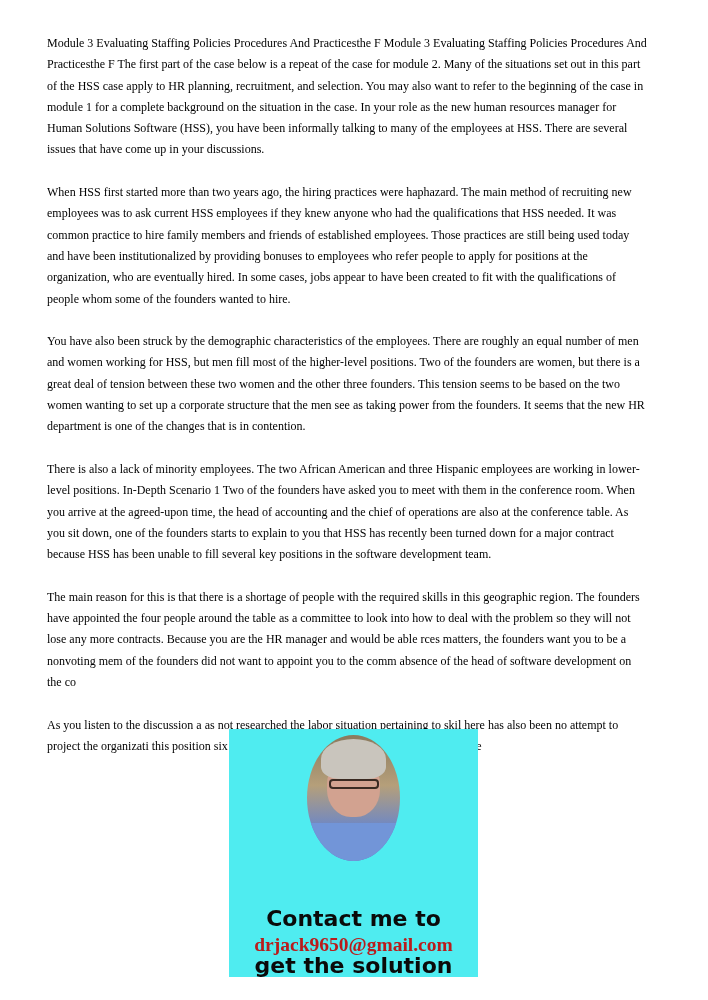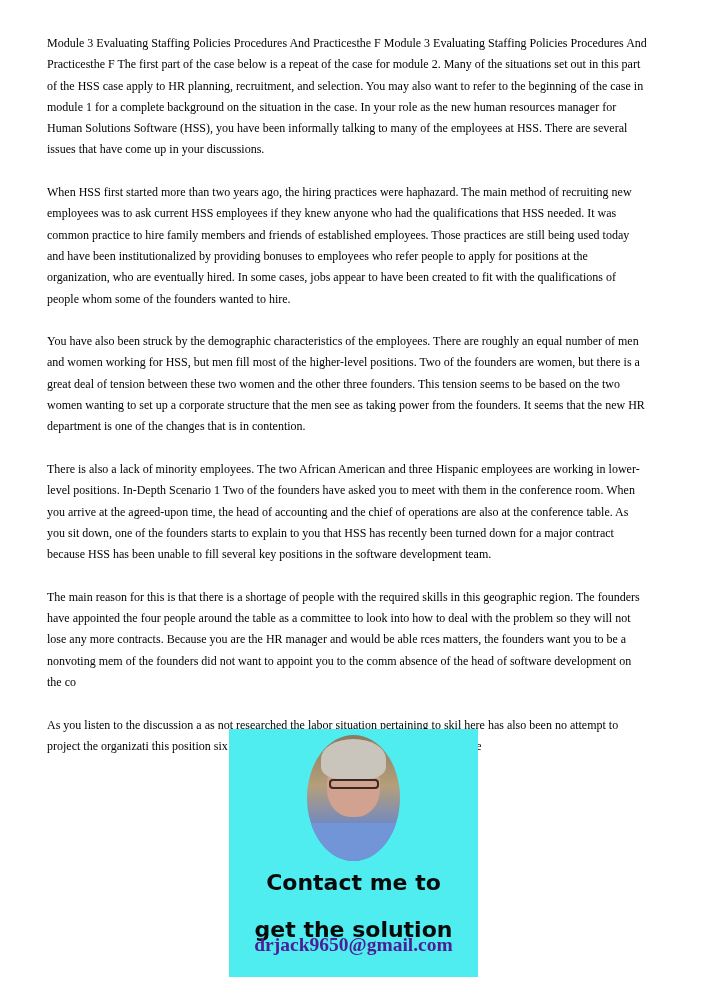--- a/index.html
+++ b/index.html
@@ -18,27 +18,27 @@
     position: absolute; left: 78px; top: 6px; width: 93px; height: 126px;
     border-radius: 50%; overflow: hidden;
     background: linear-gradient(180deg, #8a7a5e 0%, #b59f7a 40%, #6a86c9 75%, #5d7fc4 100%);
   }
   .photo .hair { position:absolute; left:14px; top:4px; width:65px; height:40px; border-radius:50% 50% 30% 30%; background:#c9c5bd; }
   .photo .face { position:absolute; left:20px; top:22px; width:53px; height:60px; border-radius:45%; background:#d2a290; }
   .photo .glasses { position:absolute; left:22px; top:44px; width:50px; height:10px; border:2px solid #3a2a22; border-radius:4px; box-sizing:border-box; }
   .photo .shirt { position:absolute; left:0; top:88px; width:93px; height:40px; background:#7295d8; }
   .cta {
     position: absolute; left: 0; width: 249px; text-align: center;
-    font-family: "DejaVu Sans", sans-serif; font-weight: bold; color: #0a0a0a;
+    font-family: "DejaVu Sans", sans-serif; font-weight: bold; color: #0a0a0a; margin-top: 36px;
   }
   .cta1 { top: 139px; font-size: 22px; line-height: 30px; }
   .cta2 { top: 186px; font-size: 22px; line-height: 30px; }
   .email {
     position: absolute; left: 0; top: 205px; width: 249px; text-align: center;
-    font-family: "Liberation Serif", serif; font-weight: bold; font-size: 19.5px; color: #4c1d95;
+    font-family: "Liberation Serif", serif; font-weight: bold; font-size: 19.5px; color: #b91c1c;
   }
 </style>
 </head>
 <body>
 
 <div class="page">
   <p>Module 3 Evaluating Staffing Policies Procedures And Practicesthe F Module 3 Evaluating Staffing Policies Procedures And Practicesthe F The first part of the case below is a repeat of the case for module 2. Many of the situations set out in this part of the HSS case apply to HR planning, recruitment, and selection. You may also want to refer to the beginning of the case in module 1 for a complete background on the situation in the case. In your role as the new human resources manager for Human Solutions Software (HSS), you have been informally talking to many of the employees at HSS. There are several issues that have come up in your discussions.</p>
   <p>When HSS first started more than two years ago, the hiring practices were haphazard. The main method of recruiting new employees was to ask current HSS employees if they knew anyone who had the qualifications that HSS needed. It was common practice to hire family members and friends of established employees. Those practices are still being used today and have been institutionalized by providing bonuses to employees who refer people to apply for positions at the organization, who are eventually hired. In some cases, jobs appear to have been created to fit with the qualifications of people whom some of the founders wanted to hire.</p>
   <p>You have also been struck by the demographic characteristics of the employees. There are roughly an equal number of men and women working for HSS, but men fill most of the higher-level positions. Two of the founders are women, but there is a great deal of tension between these two women and the other three founders. This tension seems to be based on the two women wanting to set up a corporate structure that the men see as taking power from the founders. It seems that the new HR department is one of the changes that is in contention.</p>
   <p>There is also a lack of minority employees. The two African American and three Hispanic employees are working in lower-level positions. In-Depth Scenario 1 Two of the founders have asked you to meet with them in the conference room. When you arrive at the agreed-upon time, the head of accounting and the chief of operations are also at the conference table. As you sit down, one of the founders starts to explain to you that HSS has recently been turned down for a major contract because HSS has been unable to fill several key positions in the software development team.</p>

